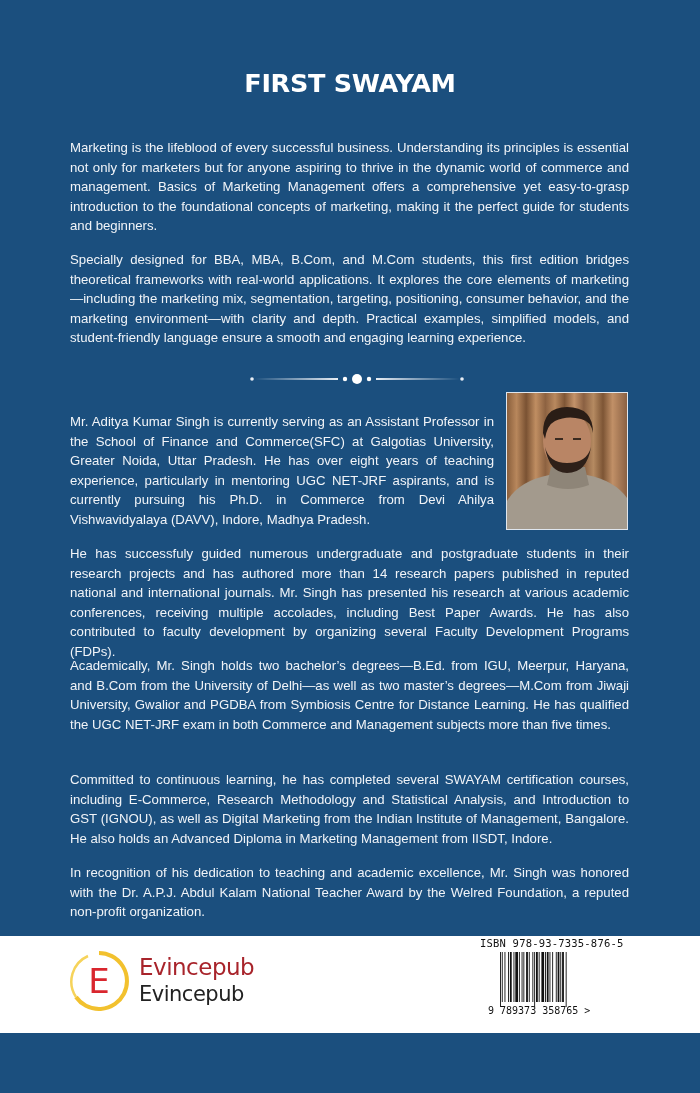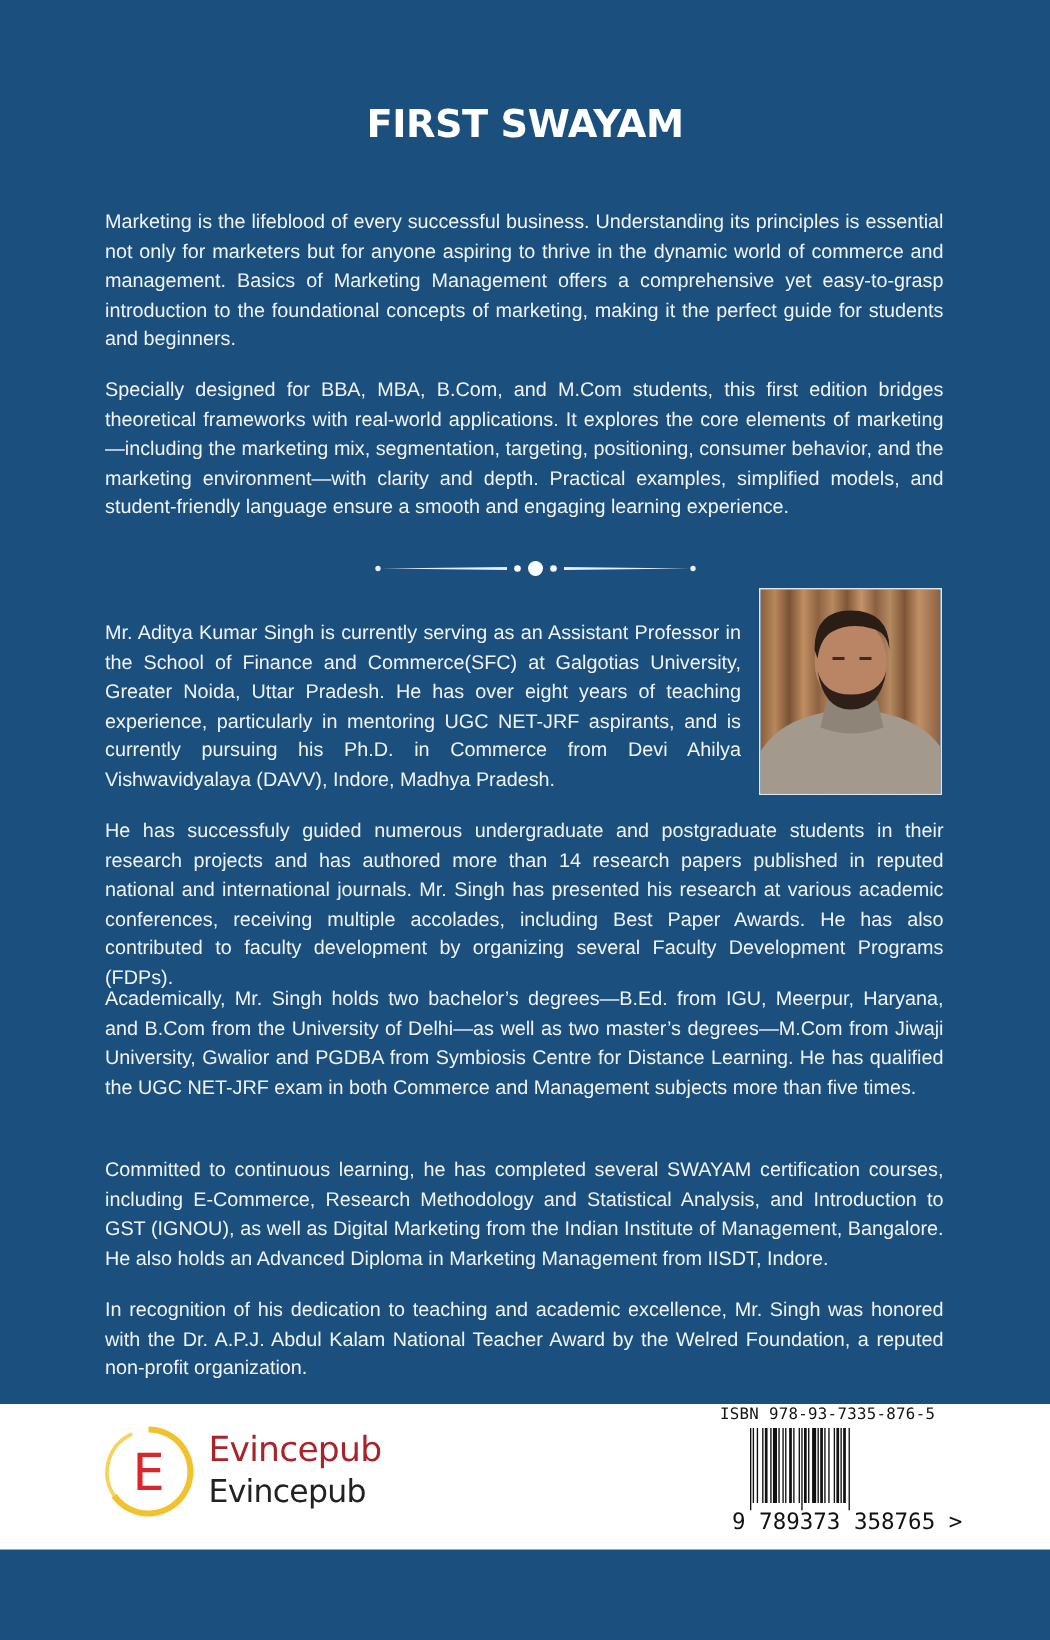--- a/index.html
+++ b/index.html
@@ -29,21 +29,21 @@
     background:linear-gradient(90deg,#8a5f3c 0%,#b8875c 8%,#7a5233 16%,#c08e62 24%,#8d6241 32%,#b9895f 40%,#7f5636 48%,#c4936a 56%,#8a6042 64%,#b58a61 72%,#7d5535 80%,#c19067 88%,#8b6143 100%);
   }
   .band {
     position:absolute; left:0; top:936px; width:700px; height:97px; background:#fff;
   }
   .logo { position:absolute; left:68px; top:950px; width:62px; height:62px; }
   .pub1 { position:absolute; left:139px; top:954px; font-size:23px; color:#a8242b; font-family:"DejaVu Sans", sans-serif; font-weight:normal; letter-spacing:-0.5px; }
   .pub2 { position:absolute; left:139px; top:982px; font-size:21px; color:#222; font-family:"DejaVu Sans", sans-serif; letter-spacing:-0.5px; }
   .isbn-label { position:absolute; left:480px; top:937px; font-family:"DejaVu Sans Mono", monospace; font-size:10.5px; color:#111; letter-spacing:0.2px; }
   .barcode { position:absolute; left:500px; top:952px; width:94px; height:55px; }
-  .isbn-digits { position:absolute; left:488px; top:1005px; font-family:"DejaVu Sans Mono", monospace; font-size:15px; color:#111; background:transparent; }
+  .isbn-digits { position:absolute; left:488px; top:1005px; font-family:"DejaVu Sans Mono", monospace; font-size:10px; color:#111; background:transparent; }
 </style>
 </head>
 <body>
 
 <div class="cover">
 
   <div class="title">
     <div>FIRST SWAYAM</div>
   </div>
 

